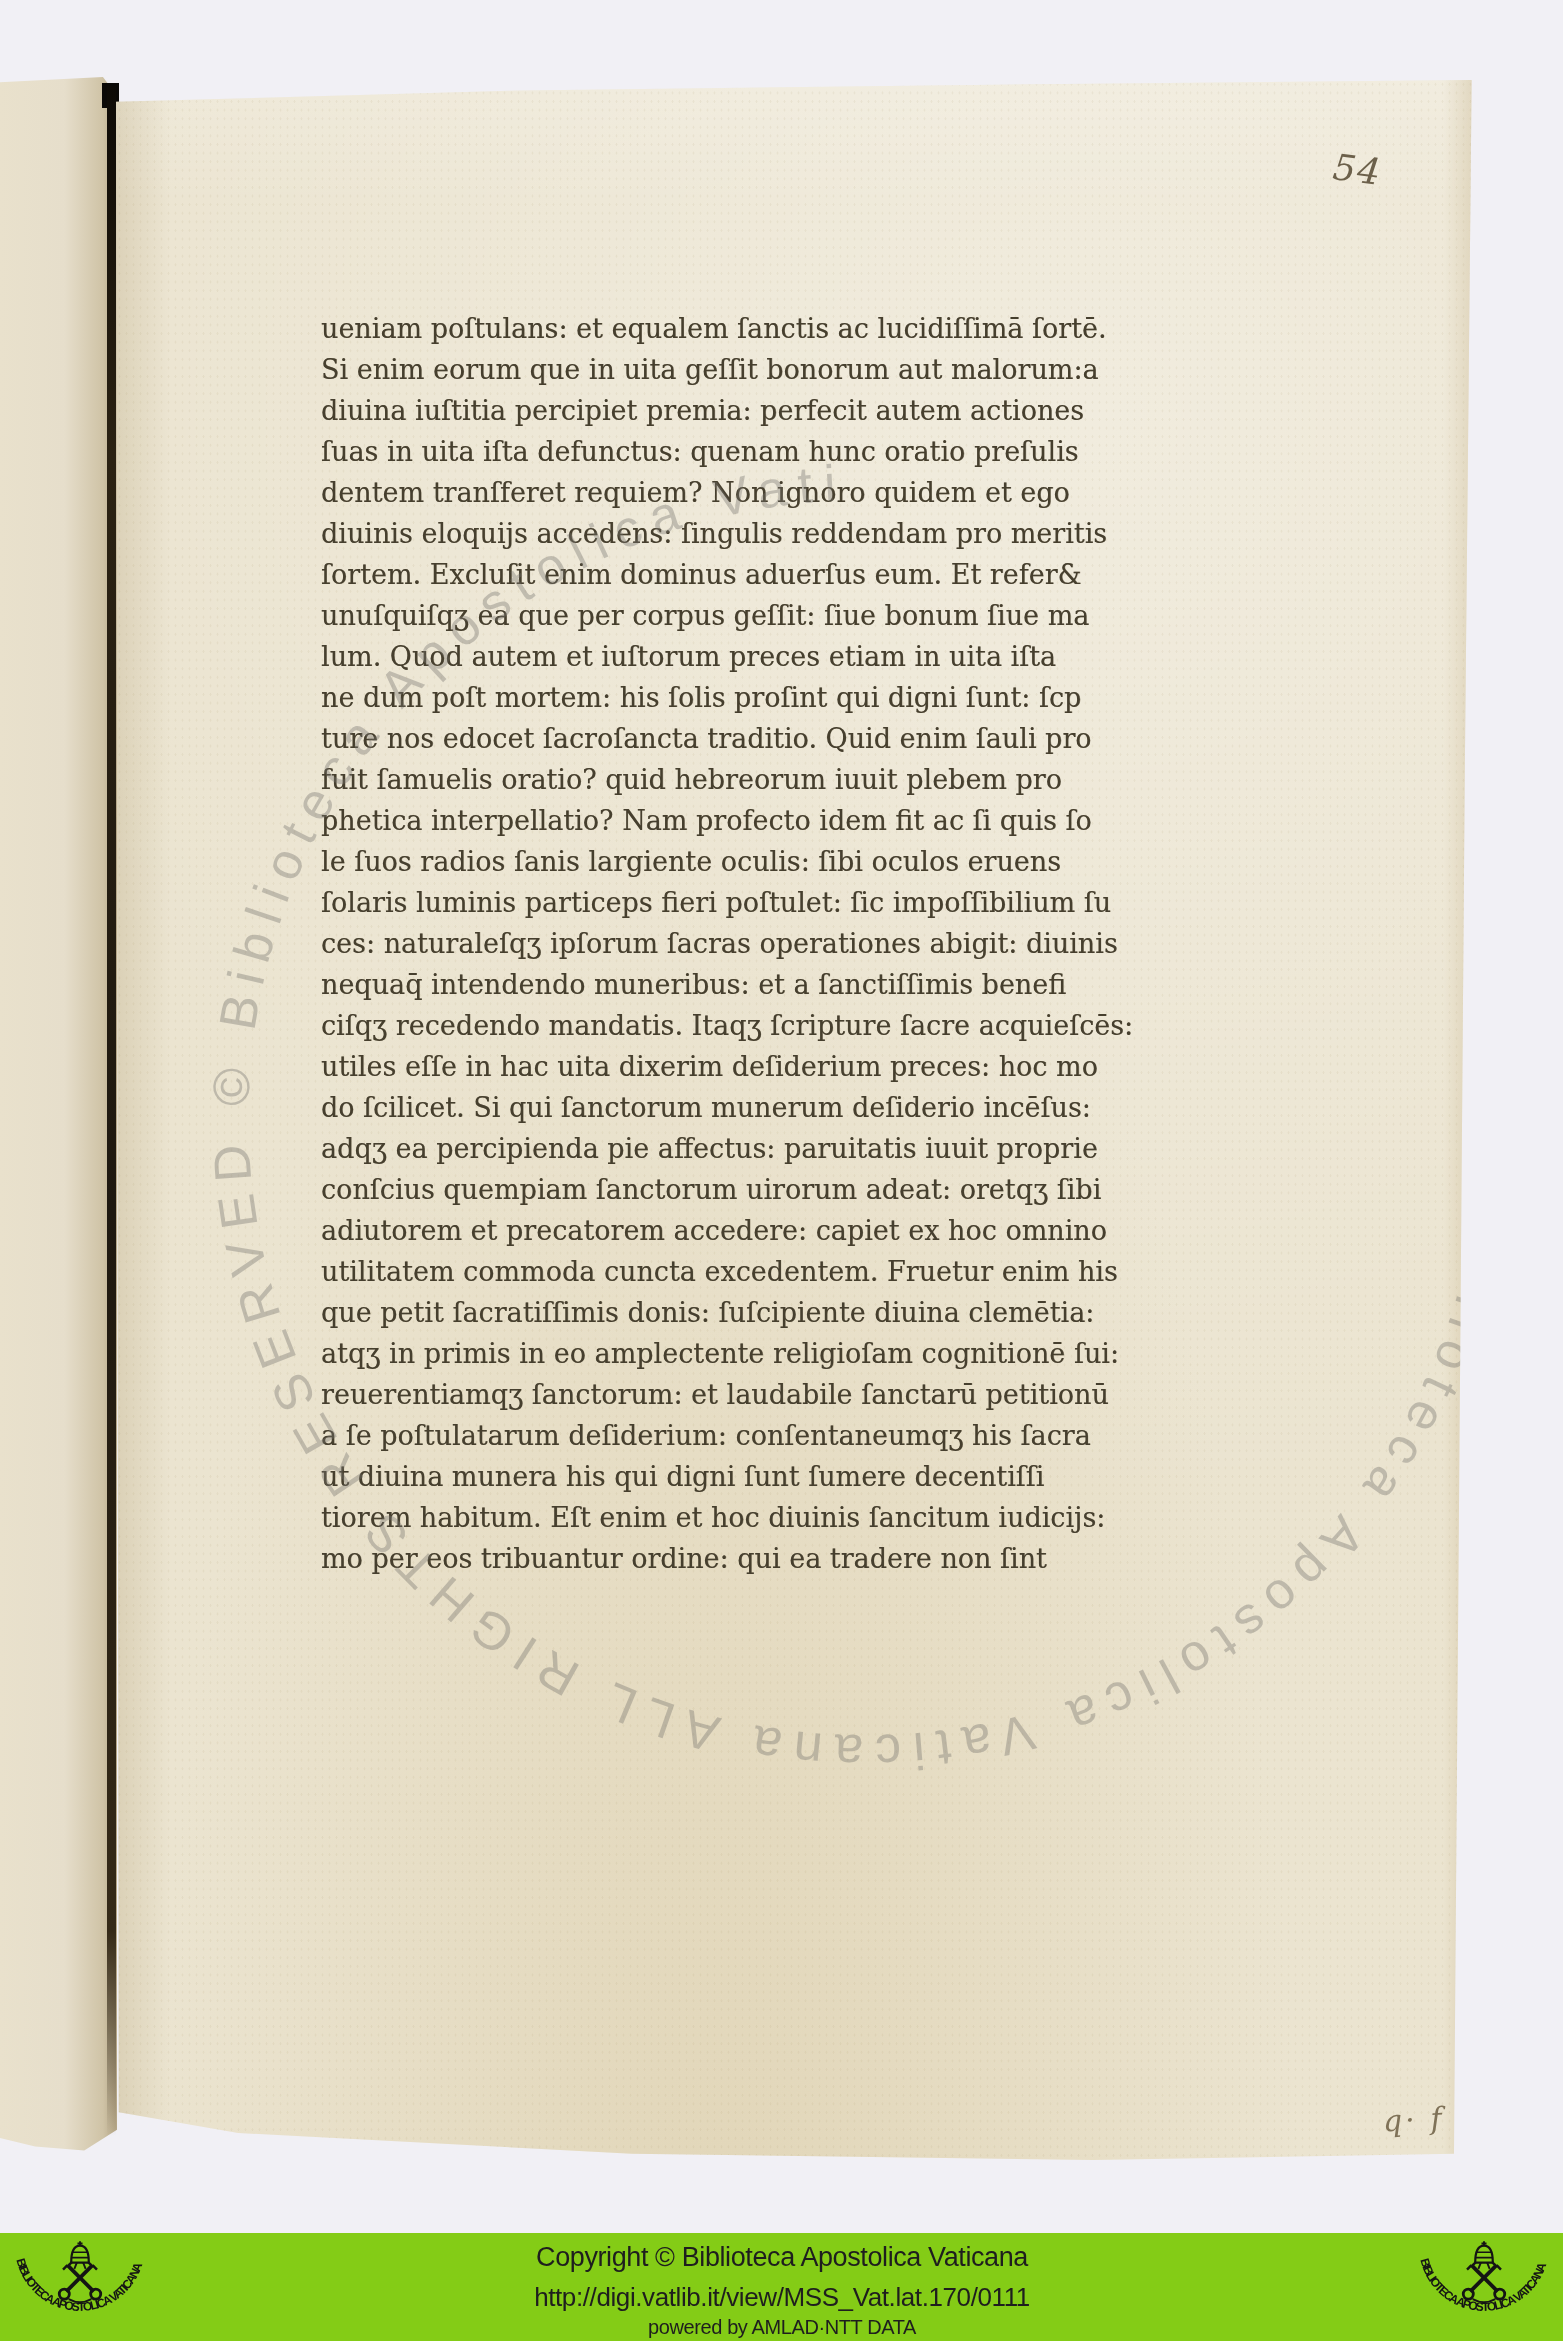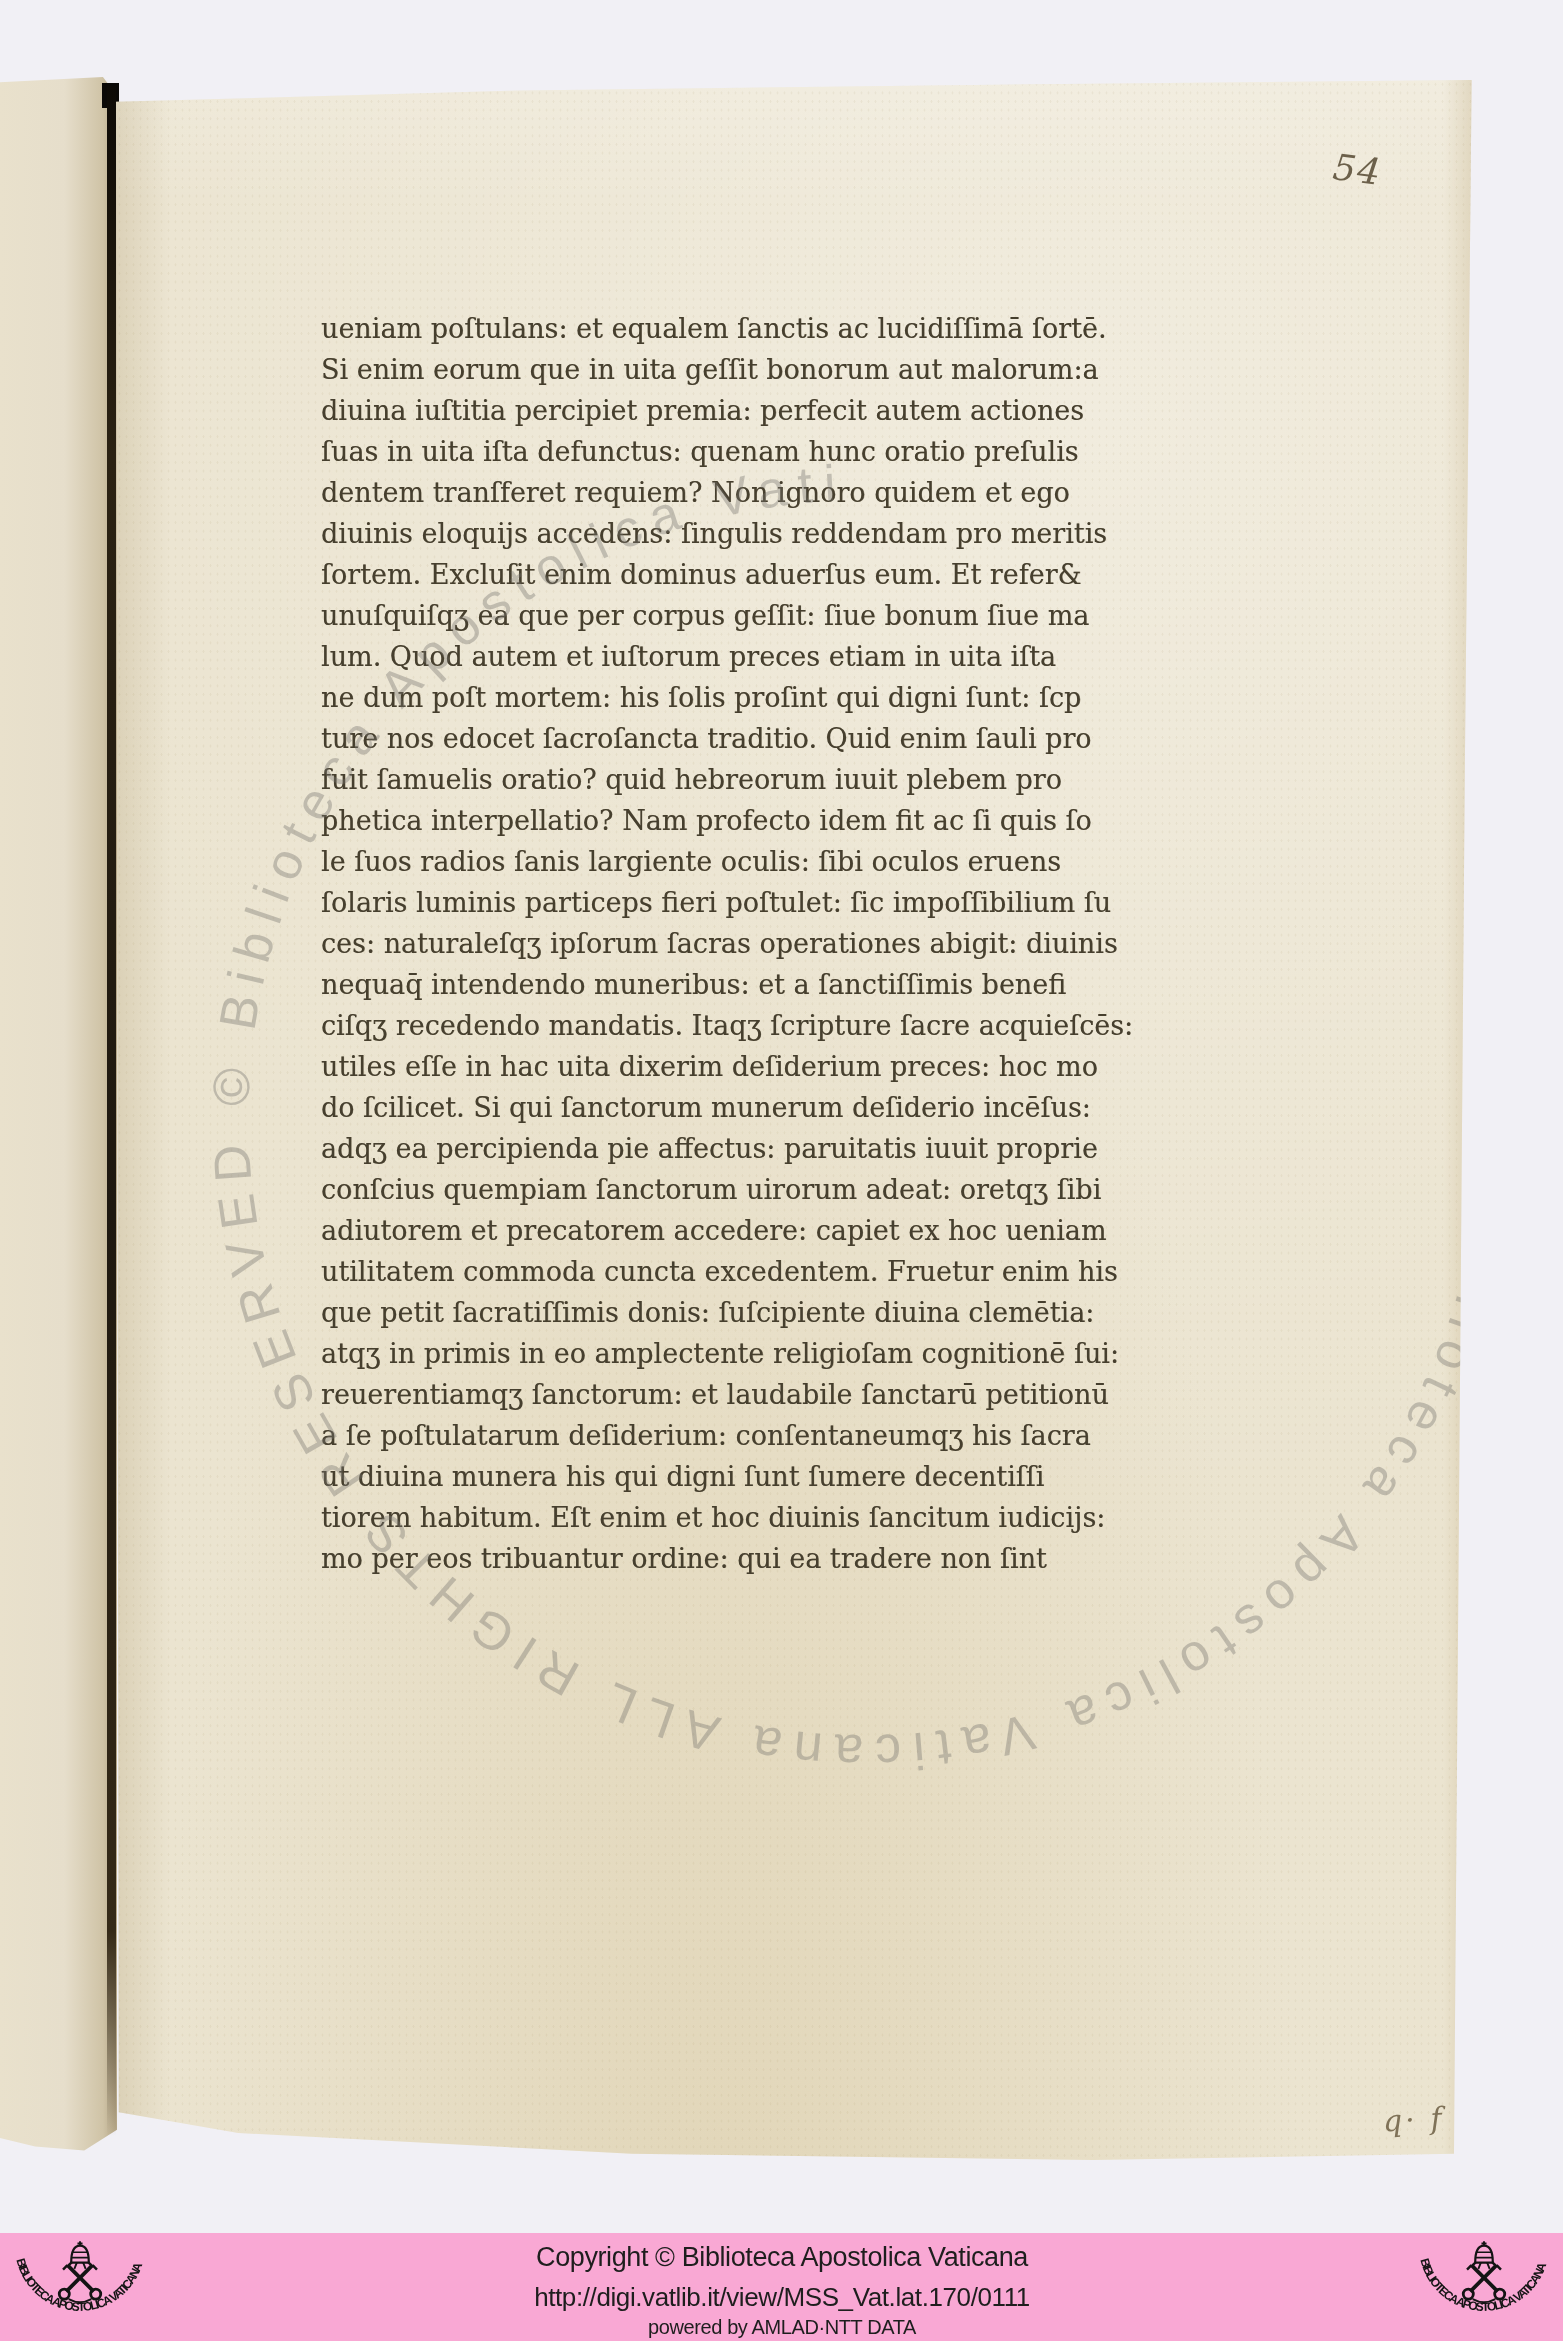--- a/index.html
+++ b/index.html
@@ -59,21 +59,21 @@
   
   .watermark-svg{position:absolute;left:0;top:0;pointer-events:none;}
   .wm-text{
     font-family:"Liberation Sans",sans-serif;font-size:66px;font-weight:500;
     fill:#76736e;fill-opacity:.38;letter-spacing:5px;
   }
 
   
   .footer{
     position:absolute;left:0;top:2233px;width:1564px;height:109px;
-    background:#f9a8d4;color:#1e1e1e;text-align:center;
+    background:#84cc16;color:#1e1e1e;text-align:center;
   }
   .footer-line1{margin-top:8.6px;font-size:27px;letter-spacing:-0.4px;}
   .footer-line2{margin-top:9px;font-size:26px;letter-spacing:-0.4px;}
   .footer-line3{margin-top:3.9px;font-size:20px;letter-spacing:-0.4px;}
   .logo{position:absolute;top:2234px;width:156px;height:106px;}
   .logo.left{left:1.6px;}
   .logo.right{left:1406px;}
   .emblem-arc{
     font-family:"Liberation Sans",sans-serif;font-size:16px;font-weight:bold;
     fill:#141414;letter-spacing:1.5px;
@@ -108,21 +108,21 @@
         <div class="ms-line">phetica interpellatio? Nam profecto idem fit ac ſi quis ſo</div>
         <div class="ms-line">le ſuos radios ſanis largiente oculis: ſibi oculos eruens</div>
         <div class="ms-line">ſolaris luminis particeps fieri poſtulet: ſic impoſſibilium ſu</div>
         <div class="ms-line">ces: naturaleſqʒ ipſorum ſacras operationes abigit: diuinis</div>
         <div class="ms-line">nequaq̄ intendendo muneribus: et a ſanctiſſimis benefi</div>
         <div class="ms-line">ciſqʒ recedendo mandatis. Itaqʒ ſcripture ſacre acquieſcēs:</div>
         <div class="ms-line">utiles eſſe in hac uita dixerim deſiderium preces: hoc mo</div>
         <div class="ms-line">do ſcilicet. Si qui ſanctorum munerum deſiderio incēſus:</div>
         <div class="ms-line">adqʒ ea percipienda pie affectus: paruitatis iuuit proprie</div>
         <div class="ms-line">conſcius quempiam ſanctorum uirorum adeat: oretqʒ ſibi</div>
-        <div class="ms-line">adiutorem et precatorem accedere: capiet ex hoc ueniam</div>
+        <div class="ms-line">adiutorem et precatorem accedere: capiet ex hoc omnino</div>
         <div class="ms-line">utilitatem commoda cuncta excedentem. Fruetur enim his</div>
         <div class="ms-line">que petit ſacratiſſimis donis: ſuſcipiente diuina clemētia:</div>
         <div class="ms-line">atqʒ in primis in eo amplectente religioſam cognitionē ſui:</div>
         <div class="ms-line">reuerentiamqʒ ſanctorum: et laudabile ſanctarū petitionū</div>
         <div class="ms-line">a ſe poſtulatarum deſiderium: conſentaneumqʒ his ſacra</div>
         <div class="ms-line">ut diuina munera his qui digni ſunt ſumere decentiſſi</div>
         <div class="ms-line">tiorem habitum. Eſt enim et hoc diuinis ſancitum iudicijs:</div>
         <div class="ms-line">mo per eos tribuantur ordine: qui ea tradere non ſint</div>
       </div>
 

